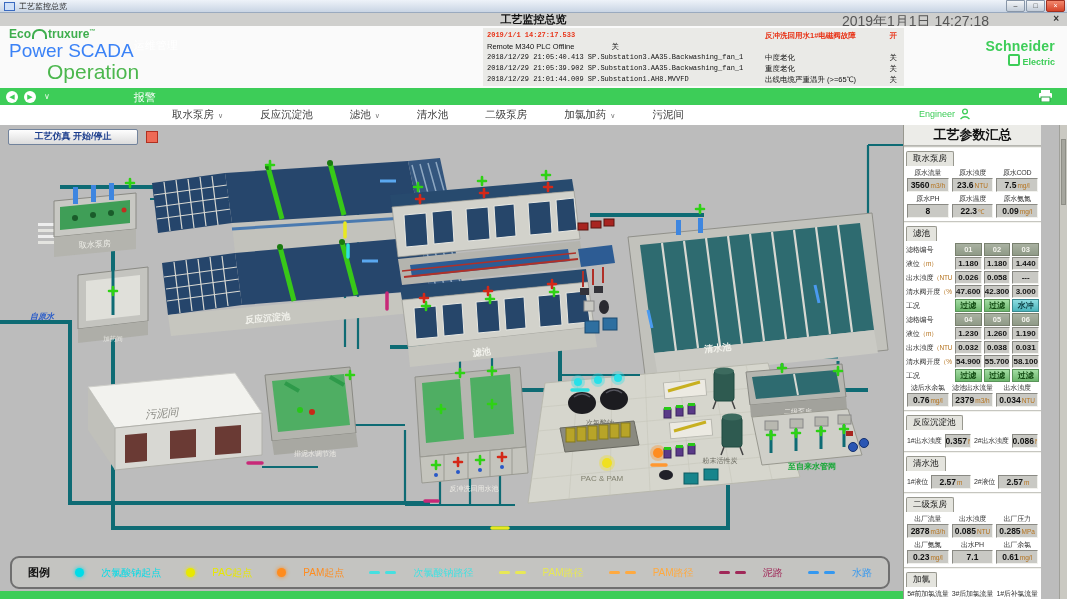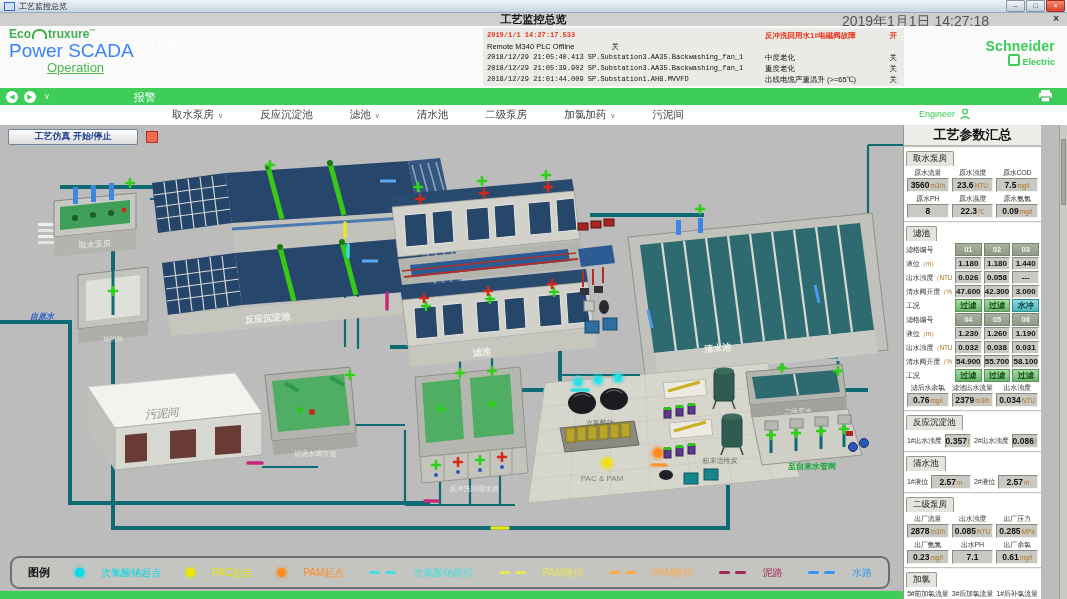--- a/index.html
+++ b/index.html
@@ -22,21 +22,21 @@
   .page-date{position:absolute;right:78px;top:0;font-size:14px;color:#555;}
   .page-close{position:absolute;right:8px;top:0;font-size:10px;font-weight:bold;color:#333;line-height:12px;}
   
   .header{position:absolute;left:0;top:26px;width:1067px;height:62px;background:#fafafa;}
   .logo{position:absolute;left:9px;top:2px;color:#3fae4e;line-height:1.05;}
   .logo .l1{font-size:12px;font-weight:bold;}
   .logo .l1 sup{font-size:6px;}
   .logo .arc{display:inline-block;width:11px;height:8px;border:2.5px solid #3fae4e;border-bottom:none;
      border-radius:7px 7px 0 0;vertical-align:-1px;margin:0 1px;}
   .logo .l2{font-size:19px;color:#3b82f6;}
-  .logo .l3{font-size:13px;color:#4cb74e;padding-left:38px;text-decoration:underline;}
+  .logo .l3{font-size:21px;color:#4cb74e;padding-left:38px;}
   .alarm-panel{position:absolute;left:483px;top:2px;width:421px;height:58px;background:#eaeae7;
      font-family:"Liberation Mono",monospace;font-size:7px;padding:2px 4px;box-sizing:border-box;}
   .alarm-row{display:flex;height:11px;line-height:11px;color:#111;white-space:nowrap;}
   .alarm-row.active{color:#e83418;font-weight:bold;}
   .a-time{width:278px;overflow:hidden;}
   .a-msg{width:118px;overflow:hidden;font-family:"Liberation Sans",sans-serif;font-size:7.5px;}
   .a-state{width:14px;text-align:right;font-family:"Liberation Sans",sans-serif;font-size:7.5px;}
   .schneider{position:absolute;right:12px;top:12px;text-align:right;color:#3dcd58;}
   .schneider .s1{font-size:14px;font-weight:bold;letter-spacing:.2px;}
   .schneider .s2{font-size:9px;font-weight:bold;}

